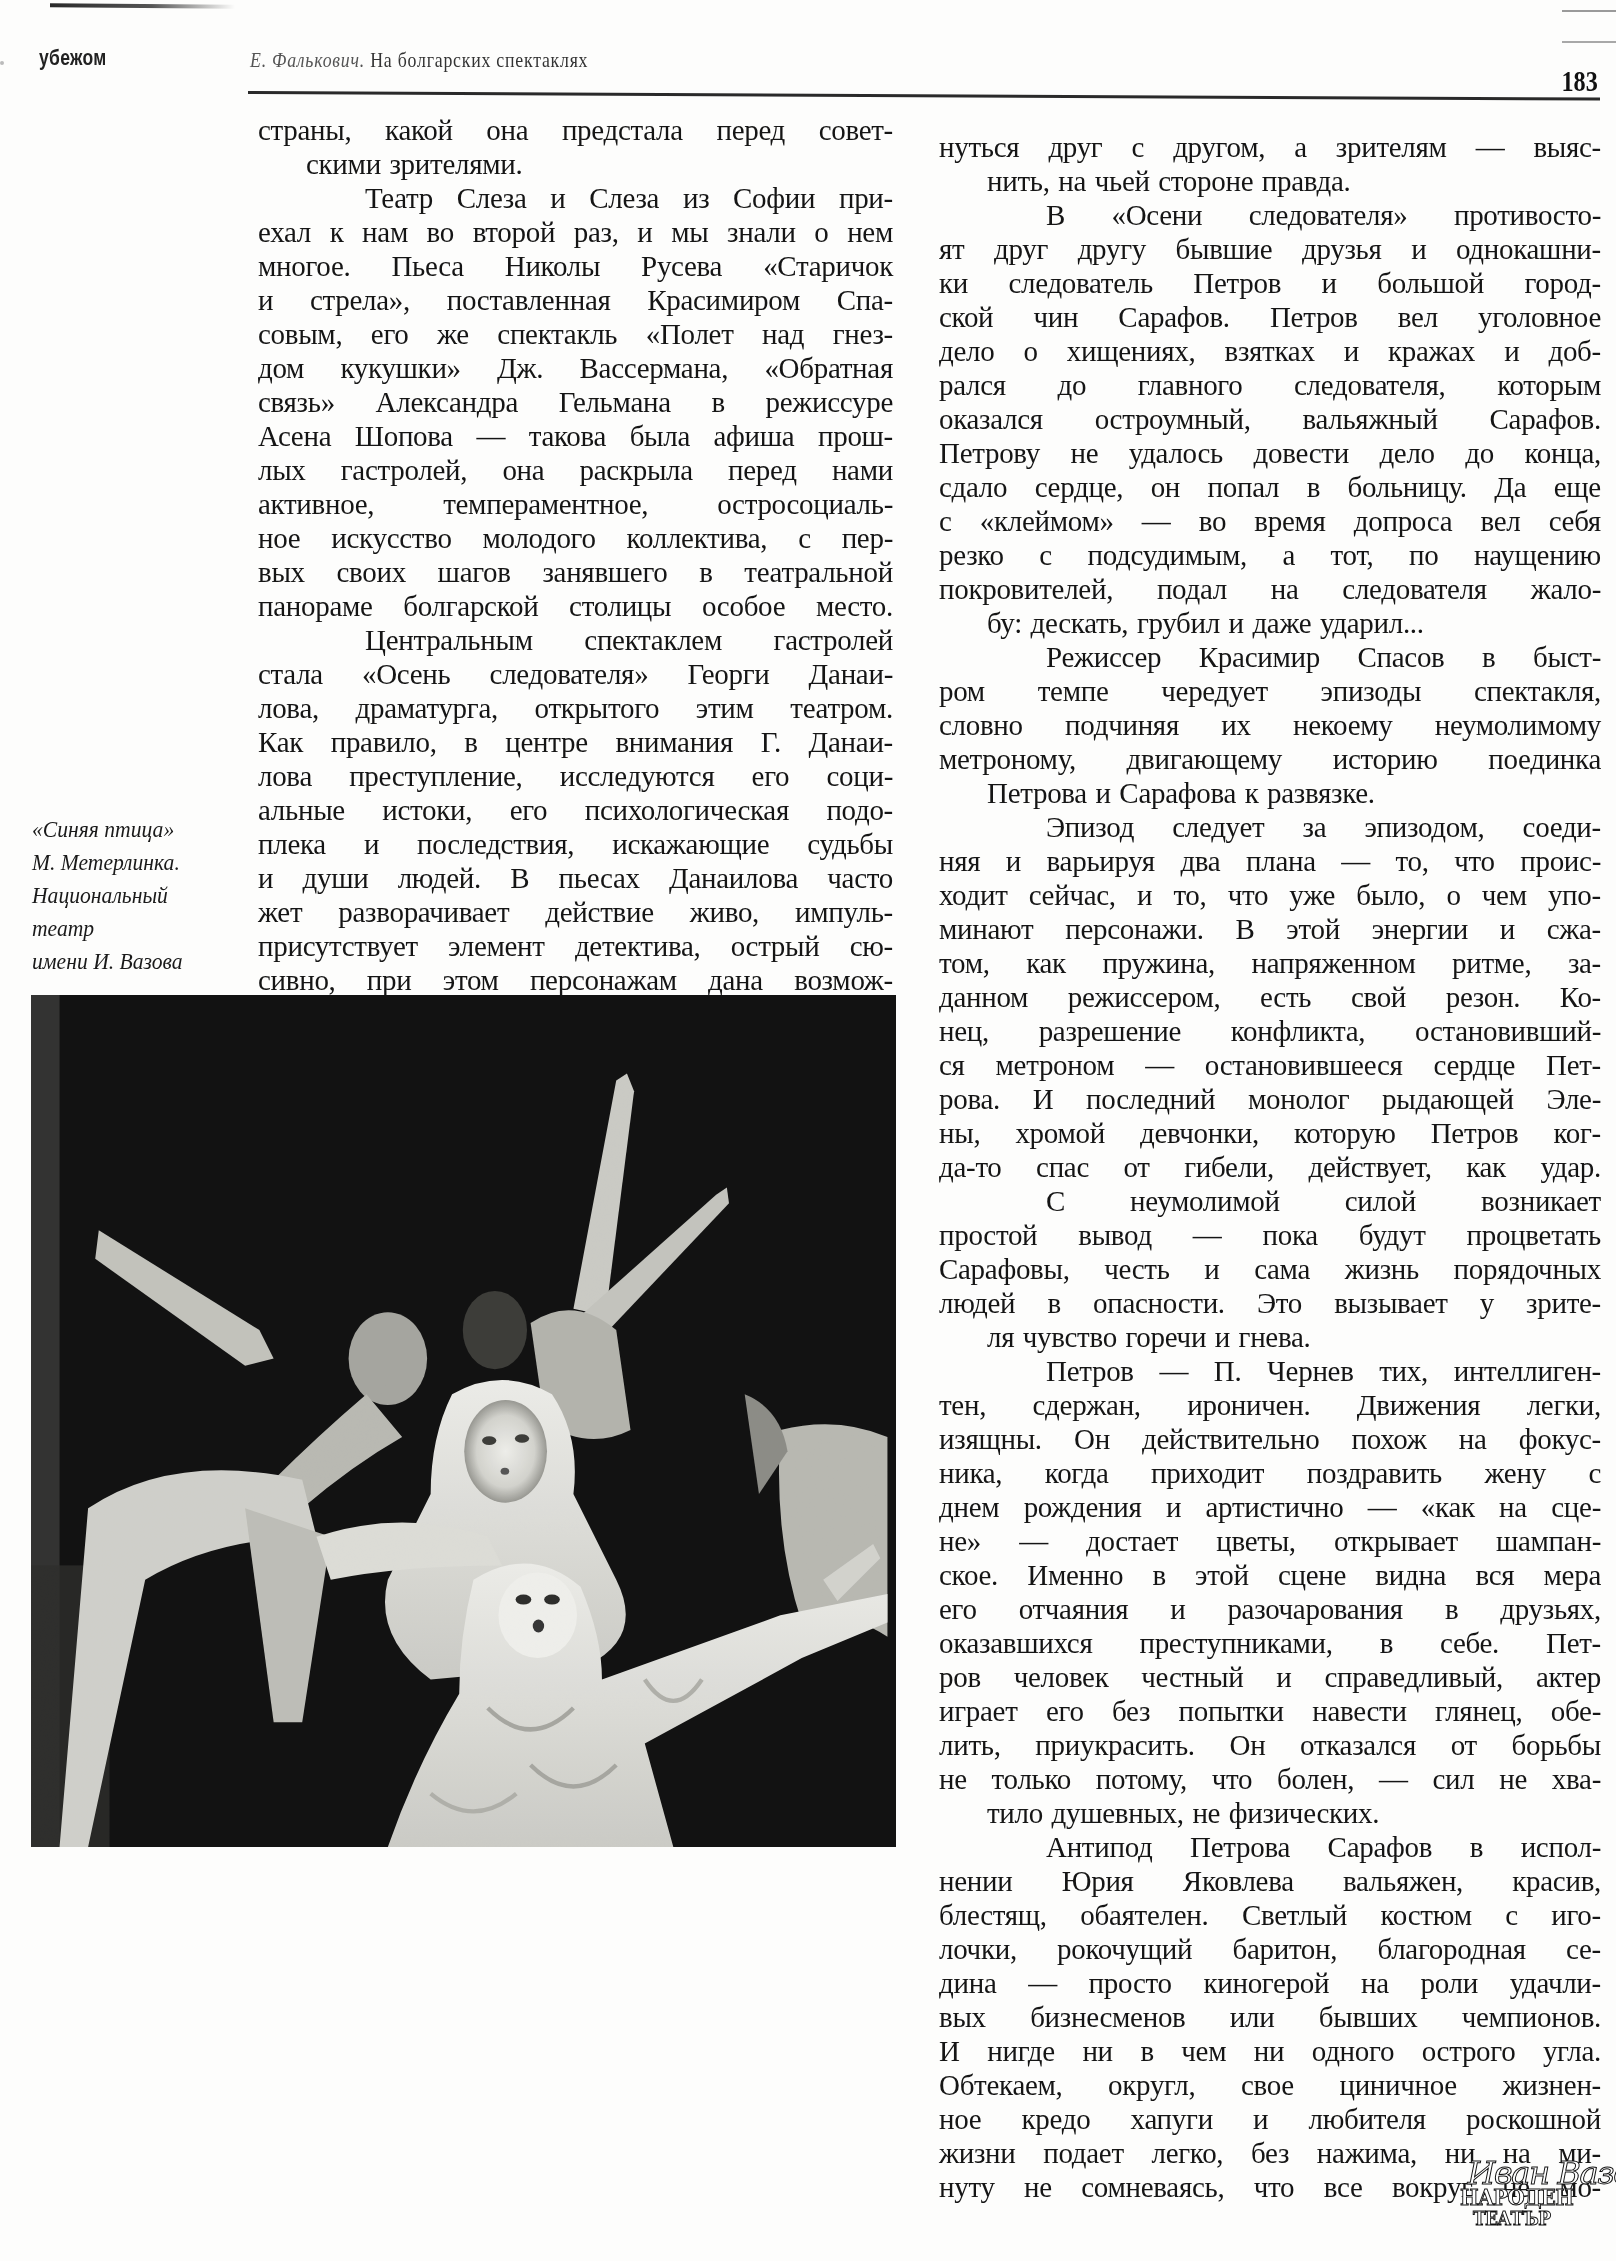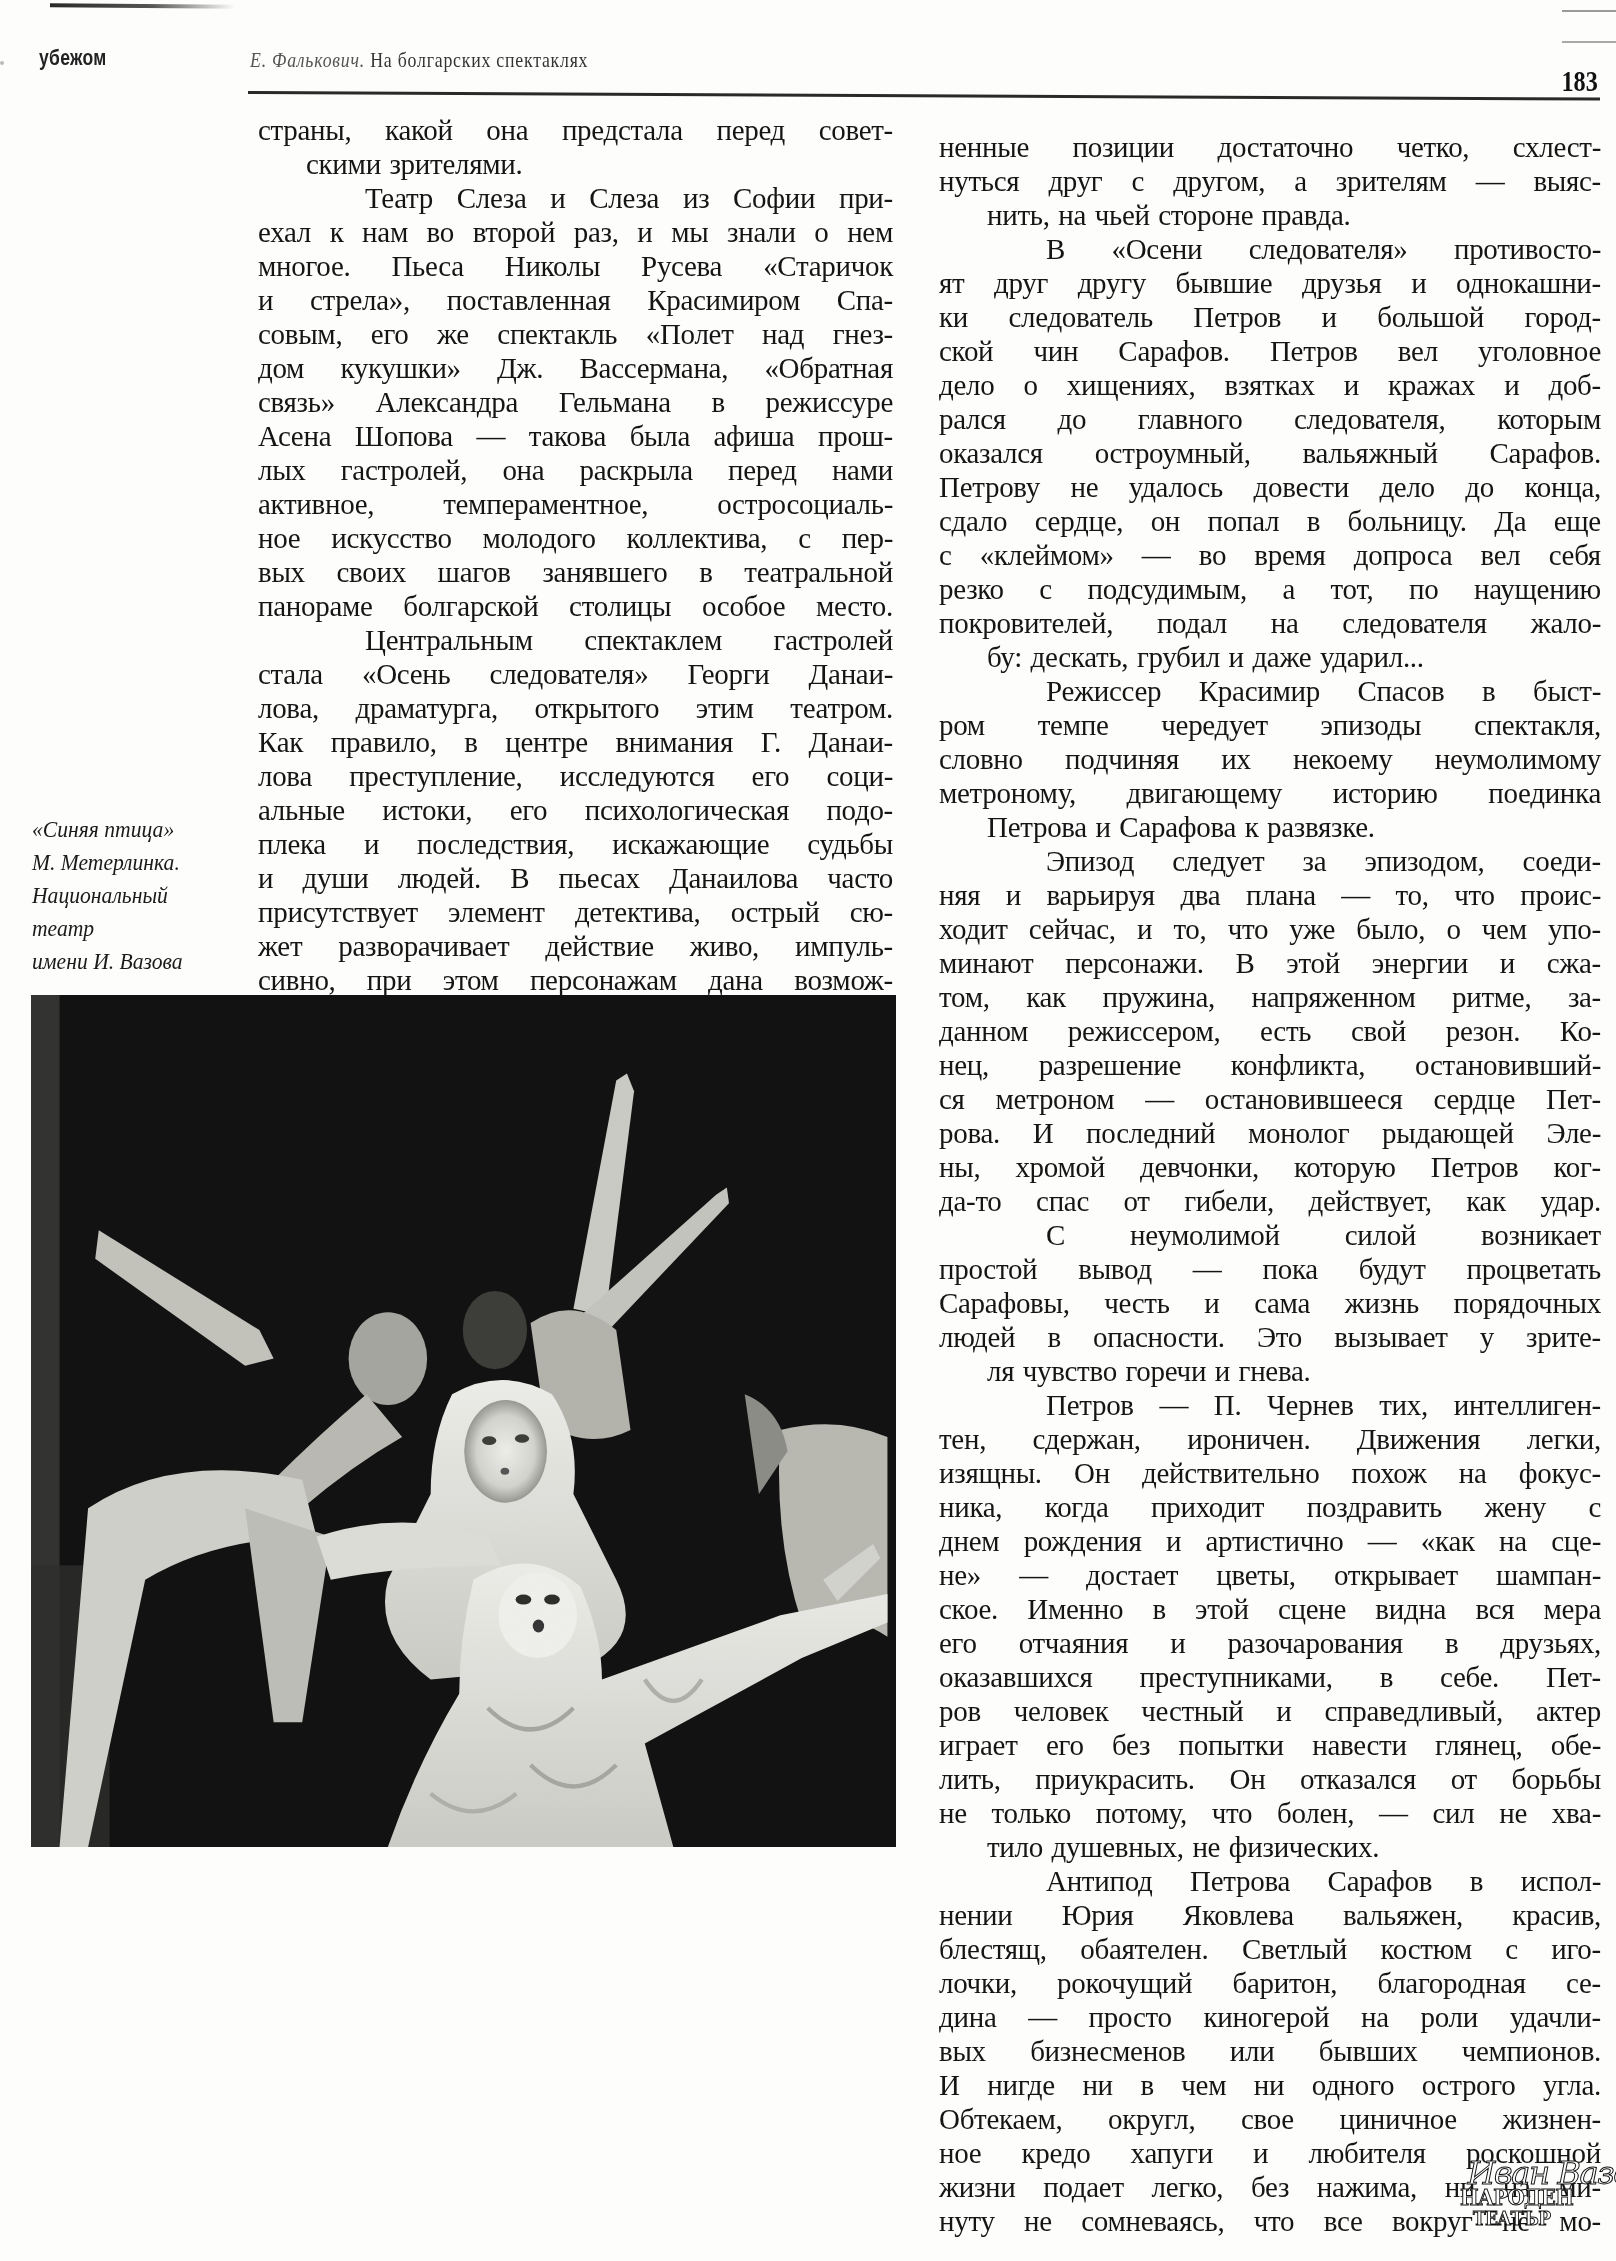--- a/index.html
+++ b/index.html
@@ -406,58 +406,51 @@
       <div class="jl">
         <span>и</span>
         <span>души</span>
         <span>людей.</span>
         <span>В</span>
         <span>пьесах</span>
         <span>Данаилова</span>
         <span>часто</span>
       </div>
       <div class="jl">
+        <span>жет</span>
+        <span>разворачивает</span>
+        <span>действие</span>
+        <span>живо,</span>
+        <span>импуль-</span>
+      </div>
+      <div class="jl">
         <span>присутствует</span>
         <span>элемент</span>
         <span>детектива,</span>
         <span>острый</span>
         <span>сю-</span>
-      </div>
-      <div class="jl">
-        <span>жет</span>
-        <span>разворачивает</span>
-        <span>действие</span>
-        <span>живо,</span>
-        <span>импуль-</span>
       </div>
       <div class="jl">
         <span>сивно,</span>
         <span>при</span>
         <span>этом</span>
         <span>персонажам</span>
         <span>дана</span>
         <span>возмож-</span>
       </div>
       <div class="jl">
         <span>ность</span>
         <span>высказаться,</span>
         <span>обрисовать</span>
         <span>свои</span>
         <span>жиз-</span>
       </div>
     </div>
 
   <div class="col col-right" id="col-right">
-      <div class="jl">
-        <span>ненные</span>
-        <span>позиции</span>
-        <span>достаточно</span>
-        <span>четко,</span>
-        <span>схлест-</span>
-      </div>
       <div class="jl">
         <span>нуться</span>
         <span>друг</span>
         <span>с</span>
         <span>другом,</span>
         <span>а</span>
         <span>зрителям</span>
         <span>—</span>
         <span>выяс-</span>
       </div>

